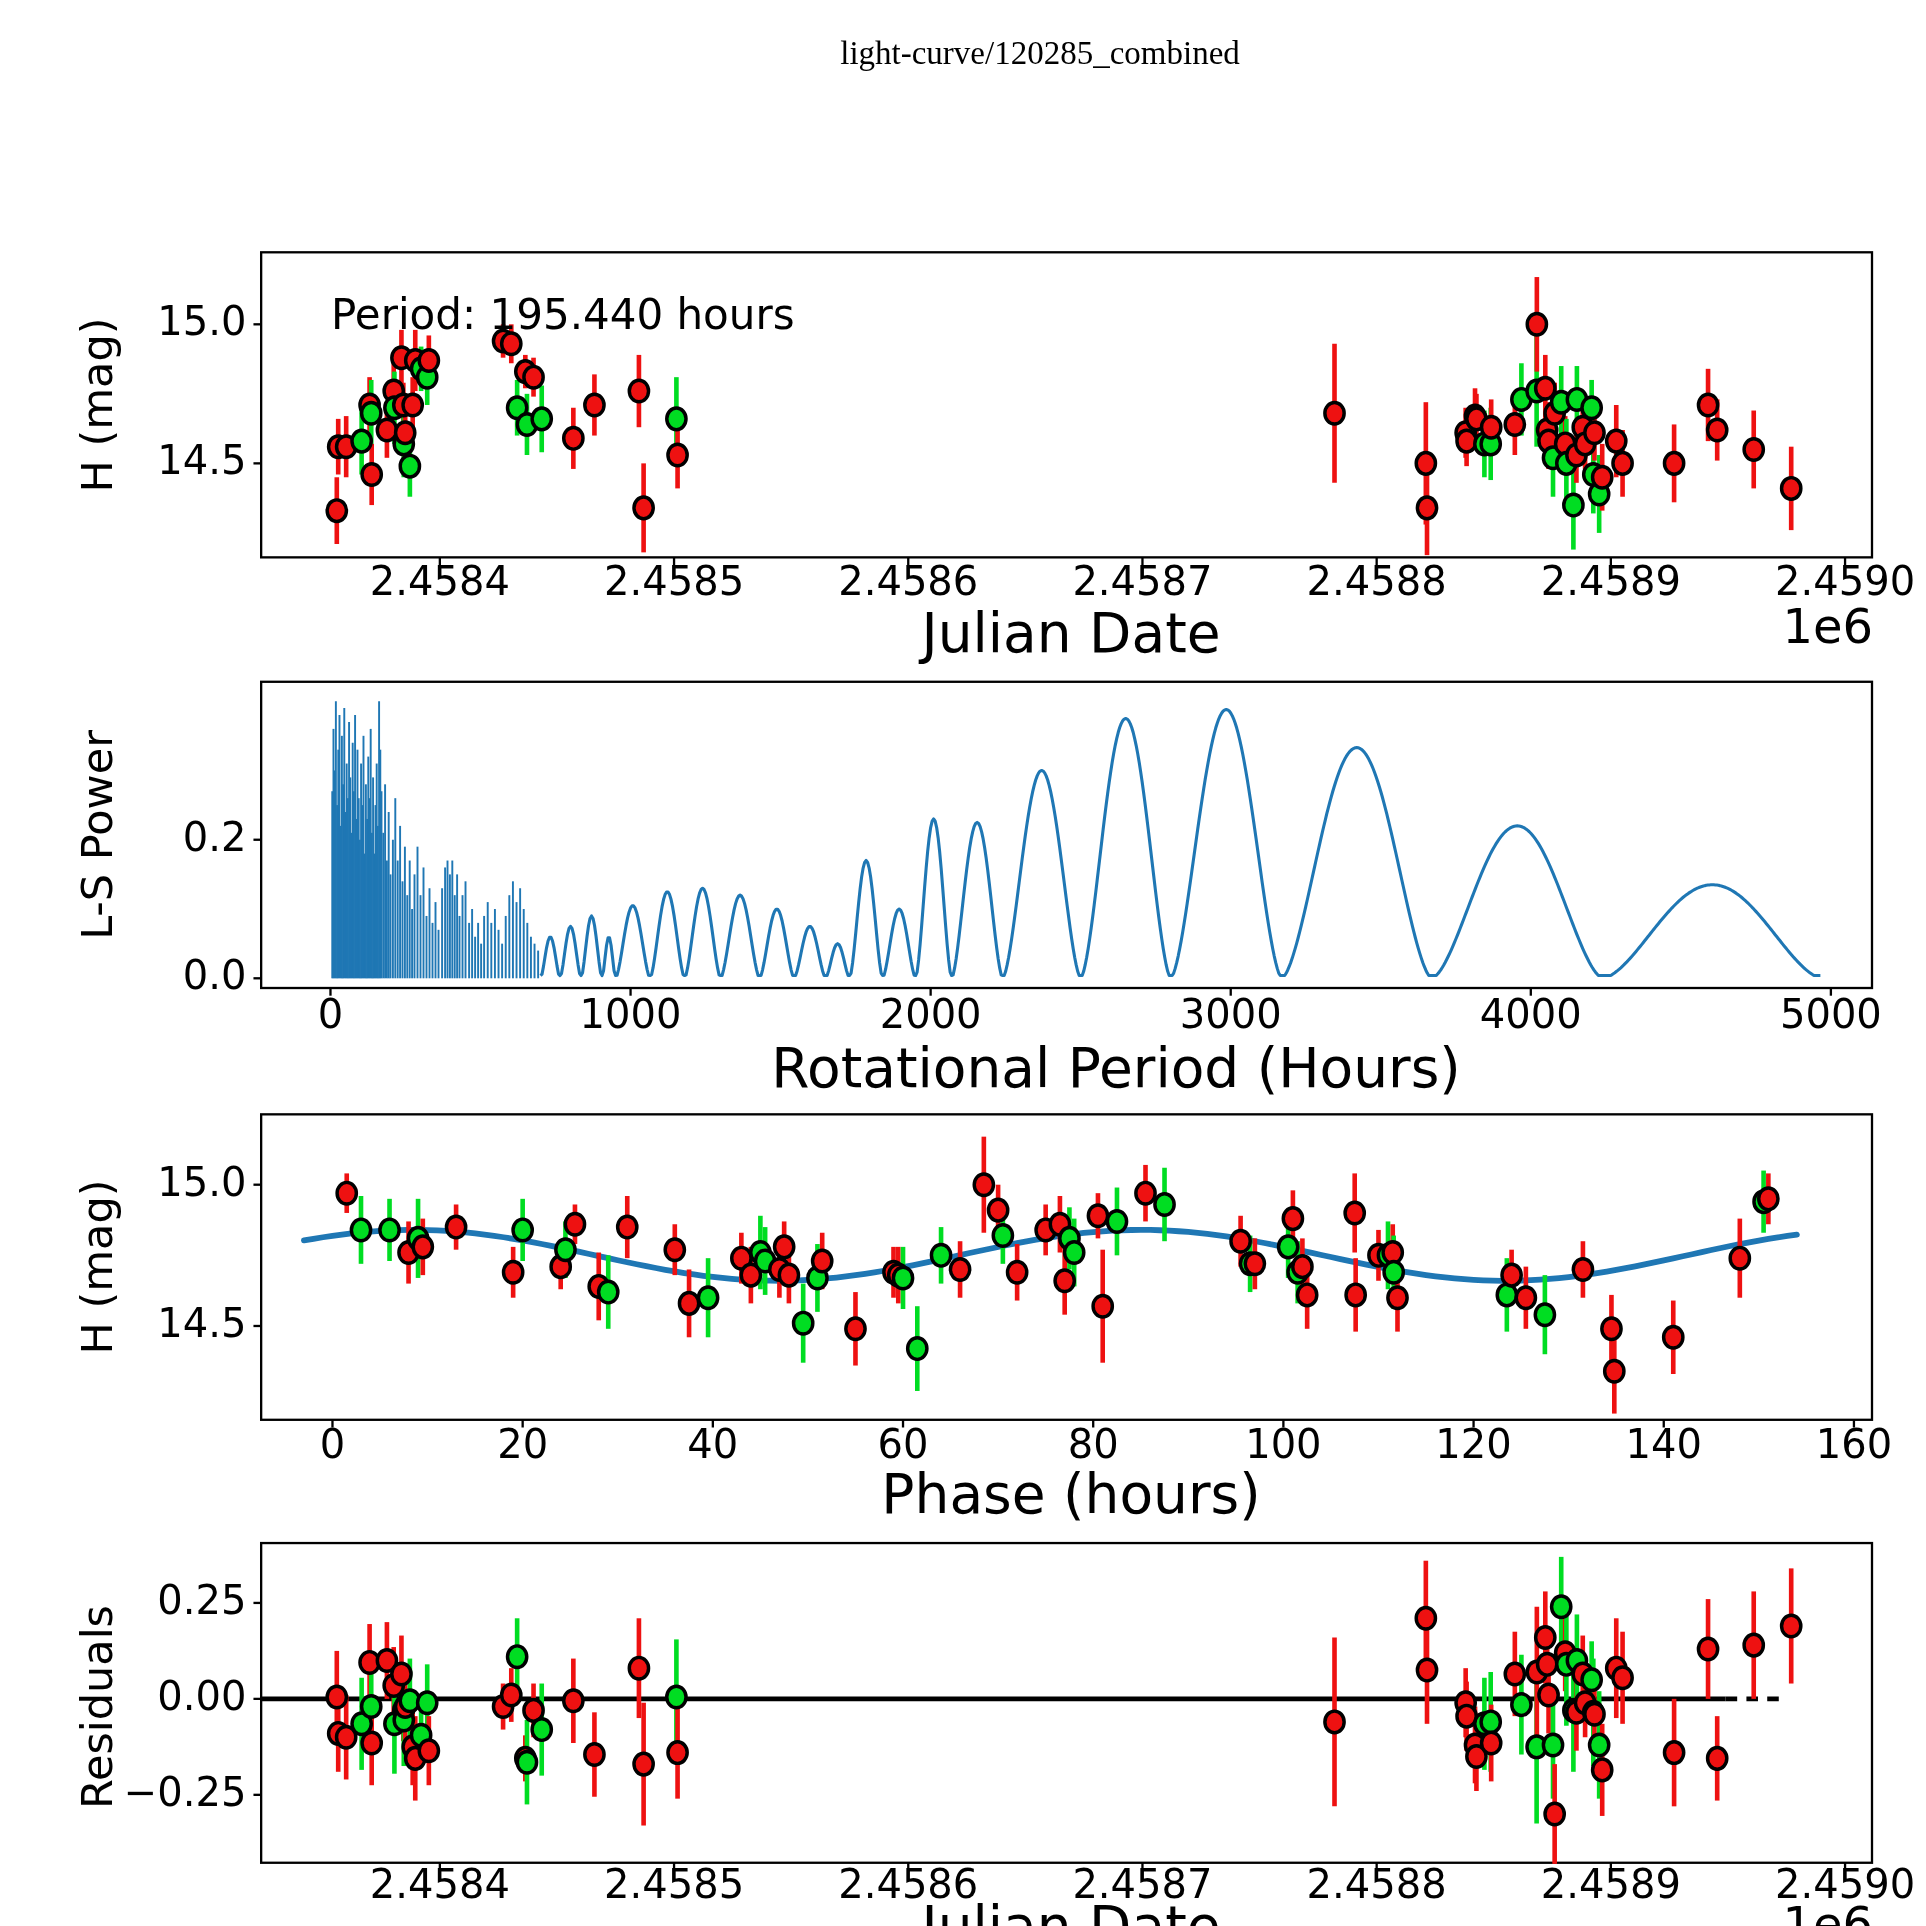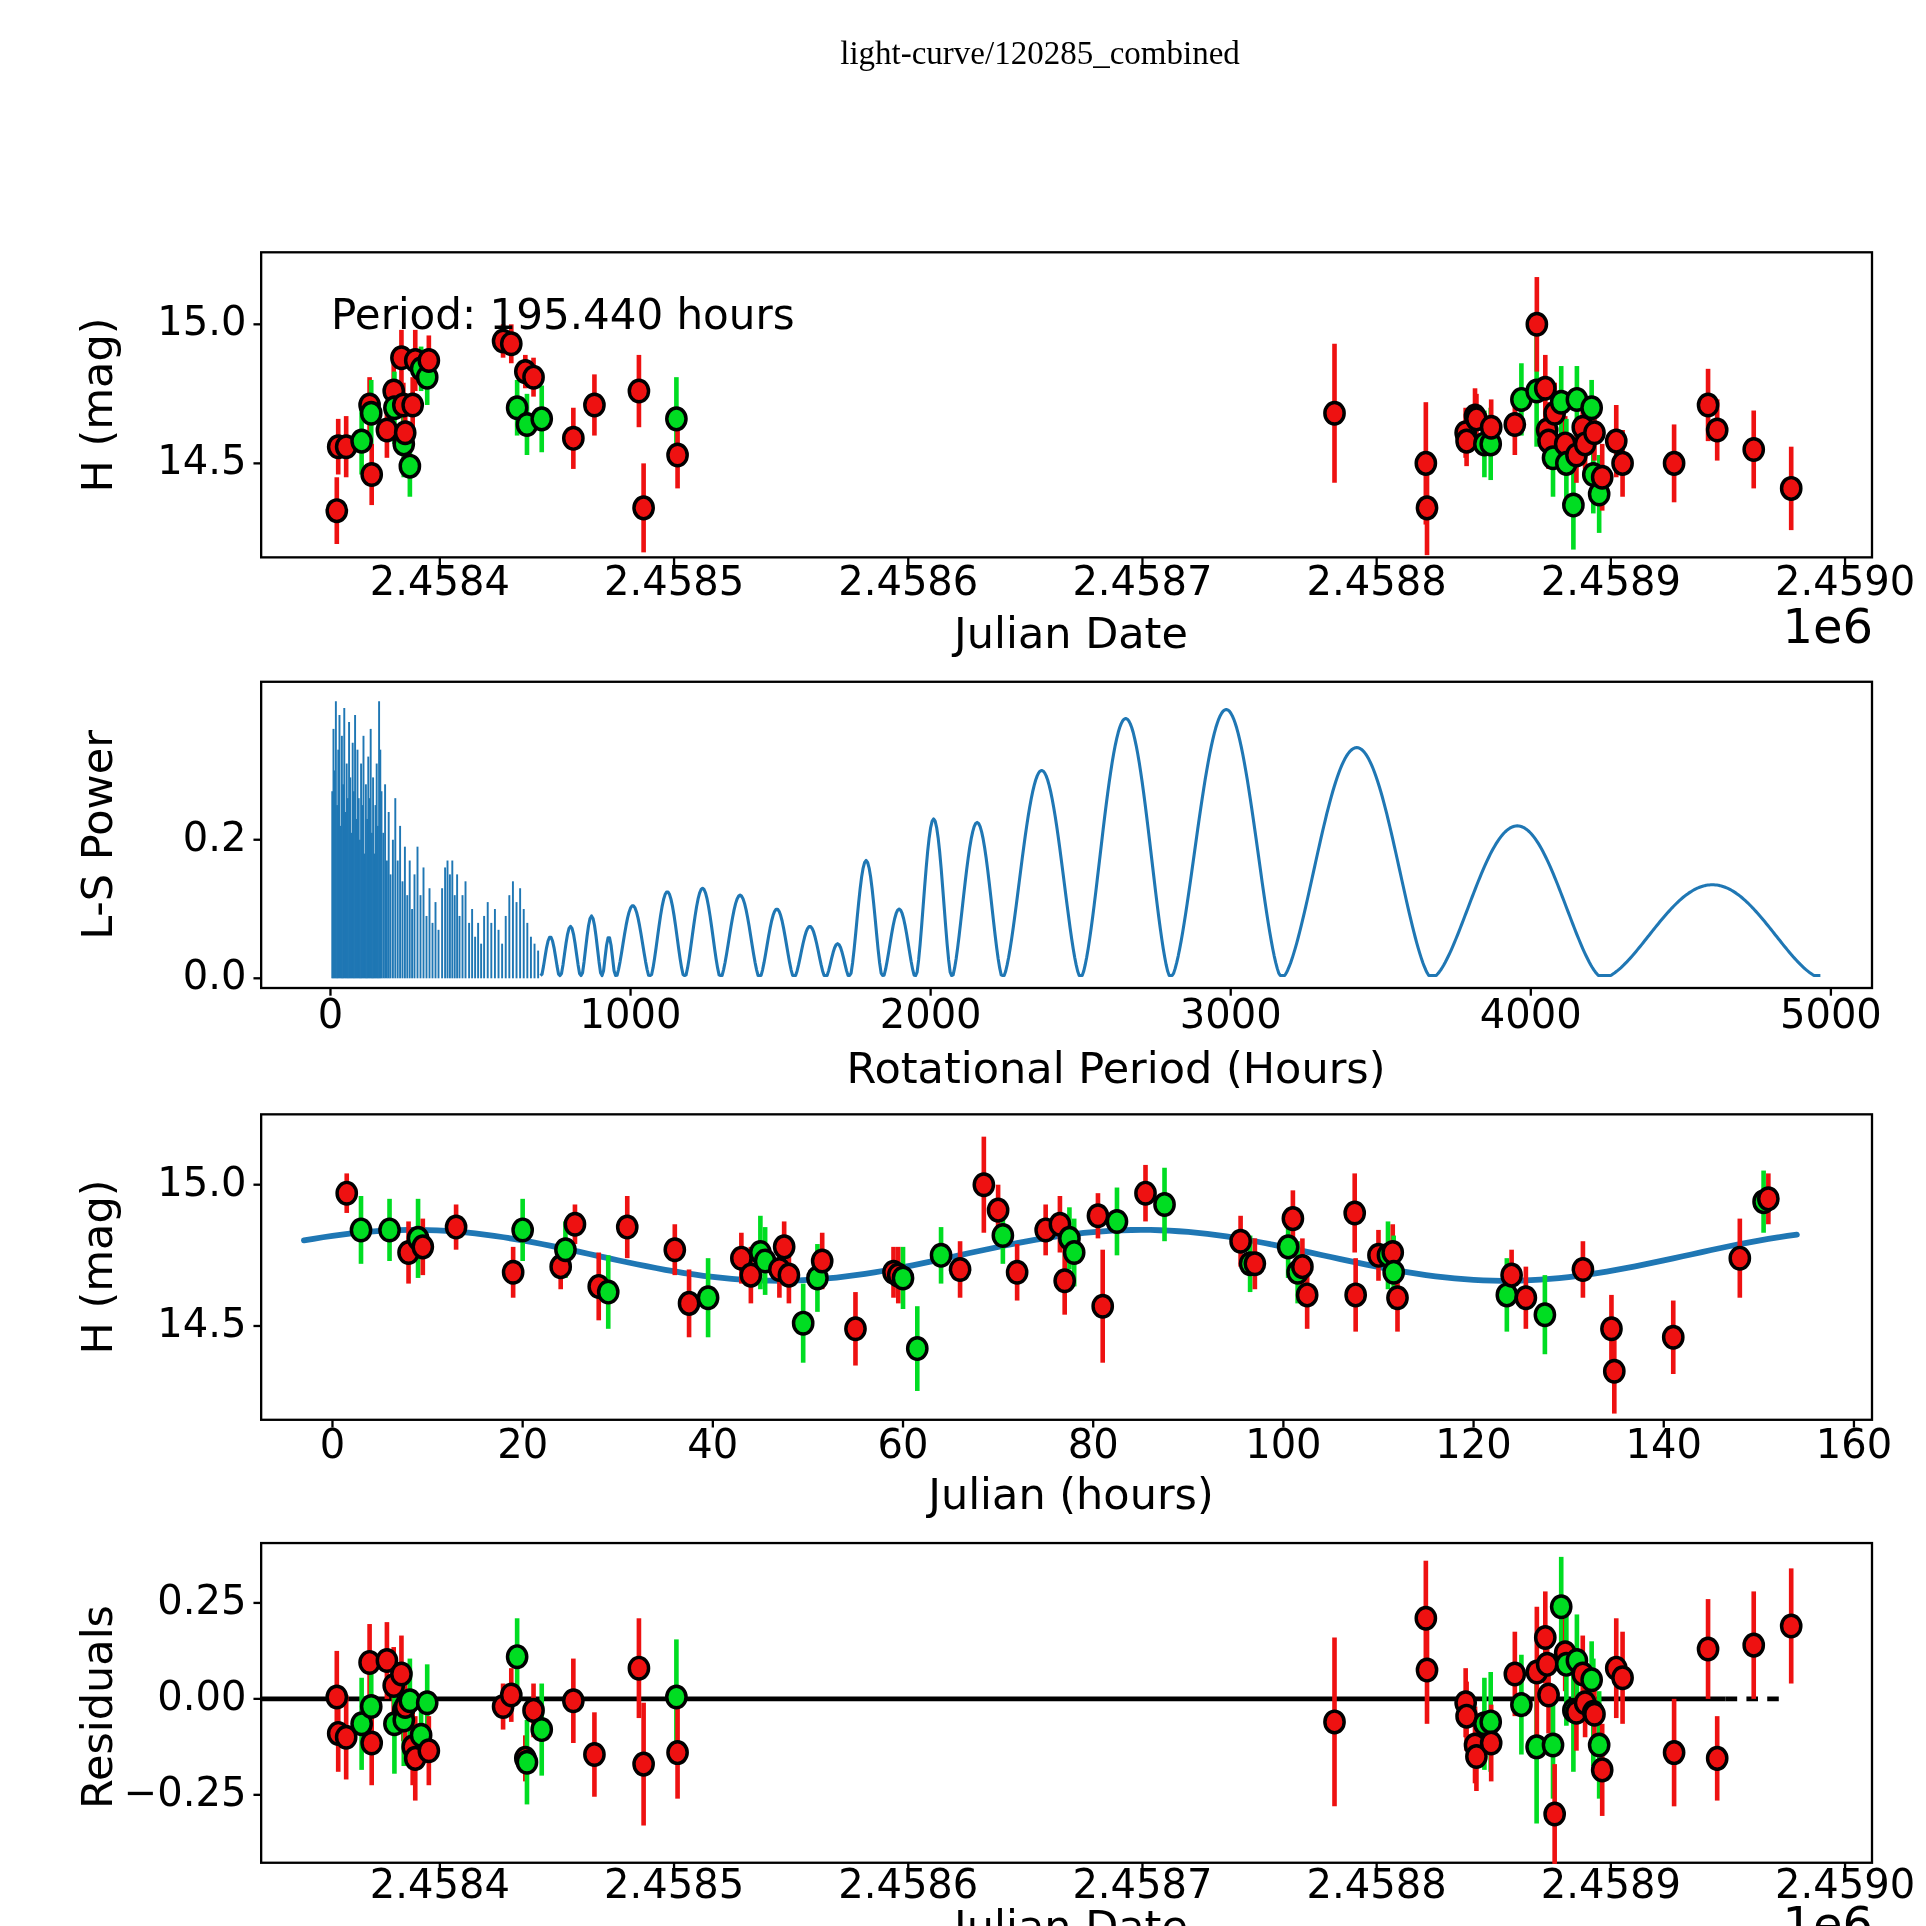--- a/index.html
+++ b/index.html
@@ -2,21 +2,21 @@
 <html style="font-size:6.2px"><head>
 <meta charset="utf-8">
 <style>
   html,body{margin:0;padding:0;background:#ffffff;}
   body{width:2080px;height:2080px;position:relative;overflow:hidden;
        font-family:"DejaVu Sans","Liberation Sans",sans-serif;color:#000;}
   #fig{position:absolute;left:0;top:0;}
   .txt{position:absolute;white-space:nowrap;line-height:1;}
   .title{font-size:33px;font-family:Liberation Serif, serif;}
   .annot{font-size:42px;}
-  .axlabel{font-size:43px;transform:translate(-50%,-50%);}
+  .axlabel{font-size:55px;transform:translate(-50%,-50%);}
   .offset{font-size:48px;transform:translate(-100%,-50%);}
   .ylabel{font-size:43px;transform:translate(-50%,-50%) rotate(-90deg);}
 </style>
 </head>
 <body>
 
 <svg id="fig" width="2080" height="2080" viewBox="0 0 5400 5400">
     <rect x="678" y="655" width="4182" height="792" fill="none" stroke="#000000" stroke-width="6"></rect>
     <line x1="1141.9235242793072" y1="1447" x2="1141.9235242793072" y2="1467" stroke="#000000" stroke-width="6"></line>
     <text x="1141.9235242793072" y="1517" font-size="104" text-anchor="middle" dominant-baseline="middle" font-family="DejaVu Sans, Liberation Sans, sans-serif">2.4584</text>
@@ -641,18 +641,18 @@
 
 <div class="txt annot" style="left:331px;top:294px;">Period: 195.440 hours</div>
 
 <div class="txt ylabel" style="left:97px;top:405px;">H (mag)</div>
 <div class="txt ylabel" style="left:97px;top:835px;">L-S Power</div>
 <div class="txt ylabel" style="left:97px;top:1267px;">H (mag)</div>
 <div class="txt ylabel" style="left:97px;top:1707px;">Residuals</div>
 
 <div class="txt axlabel" style="left:1071px;top:633px;">Julian Date</div>
 <div class="txt axlabel" style="left:1116px;top:1068px;">Rotational Period (Hours)</div>
-<div class="txt axlabel" style="left:1071px;top:1494px;">Julian (hours)</div>
+<div class="txt axlabel" style="left:1071px;top:1494px;">Phase (hours)</div>
 <div class="txt axlabel" style="left:1071px;top:1926px;">Julian Date</div>
 
 <div class="txt offset" style="left:1873px;top:626px;">1e6</div>
 <div class="txt offset" style="left:1873px;top:1924px;">1e6</div>
 
 
 </body></html>

